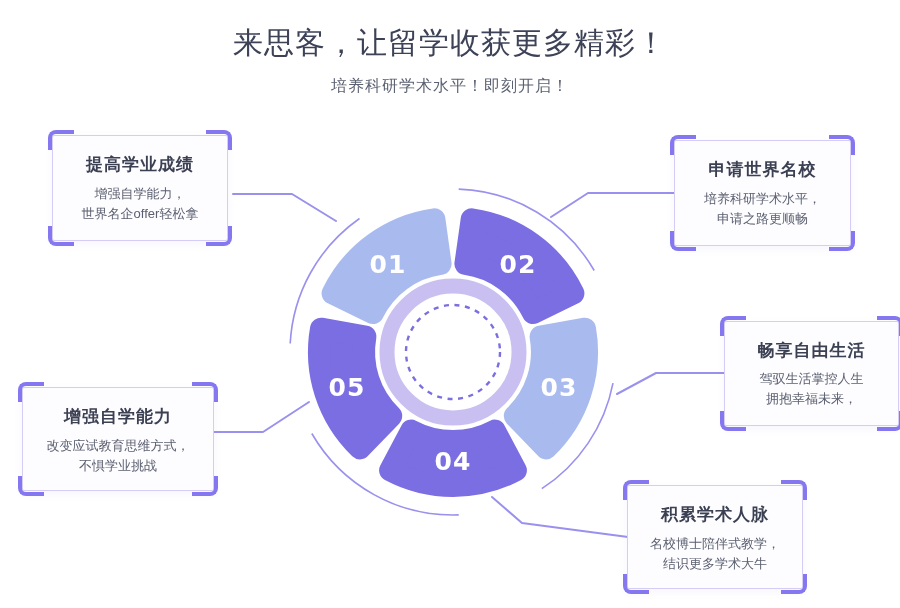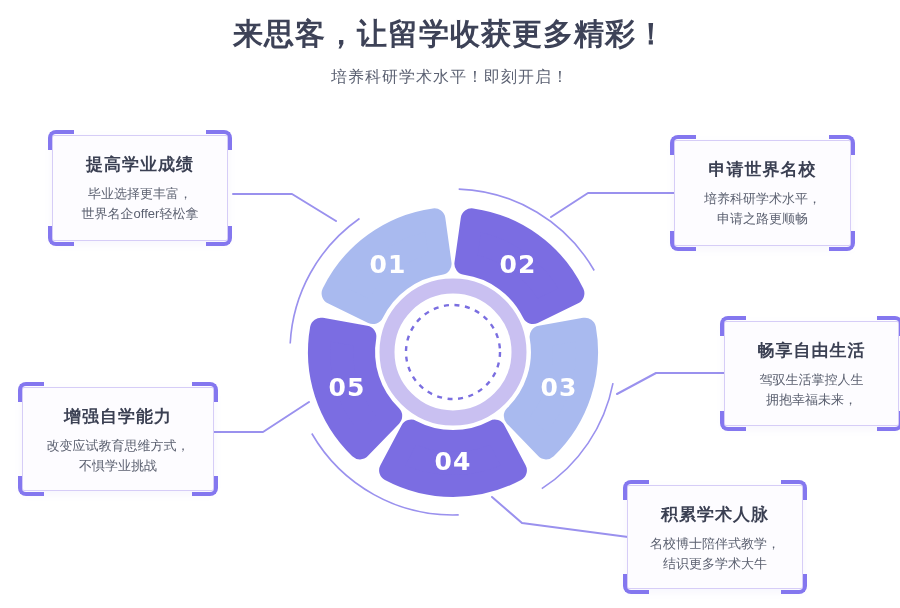--- a/index.html
+++ b/index.html
@@ -6,21 +6,21 @@
   body{
     width:900px;height:608px;position:relative;overflow:hidden;
     background:var(--page_bg,#ffffff);
     font-family:"Liberation Sans","DejaVu Sans",sans-serif;
   }
   .stage{position:absolute;inset:0;}
 
   
   .header{position:absolute;left:0;top:14px;width:900px;text-align:center;}
   .header h1{
-    margin:0;font-size:30px;font-weight:bold;letter-spacing:1px;
+    margin:9px;font-size:30px;font-weight:normal;letter-spacing:1px;
     color:var(--title_color,#3d4257);
   }
   .header p{
     margin:12px 0 0 0;font-size:16px;letter-spacing:1px;
     color:var(--subtitle_color,#5b6172);
   }
 
   
   .wheel-svg{position:absolute;left:0;top:0;width:900px;height:608px;}
   .petal{stroke-width:22;stroke-linejoin:round;}
@@ -53,21 +53,21 @@
     color:var(--card_body_color,#5b6070);
   }
   .bkt{position:absolute;width:22px;height:16px;border:0 solid var(--bracket_color,#8477ef);}
   .bkt.tl{left:-5px;top:-6px;border-left-width:4px;border-top-width:4px;border-top-left-radius:8px;}
   .bkt.tr{right:-5px;top:-6px;border-right-width:4px;border-top-width:4px;border-top-right-radius:8px;}
   .bkt.bl{left:-5px;bottom:-6px;border-left-width:4px;border-bottom-width:4px;border-bottom-left-radius:8px;}
   .bkt.br{right:-5px;bottom:-6px;border-right-width:4px;border-bottom-width:4px;border-bottom-right-radius:8px;}
 
   .card1{left:52px;top:135px;width:176px;height:106px;}
   .card2{left:674px;top:140px;width:177px;height:106px;}
-  .card3{left:724px;top:321px;width:175px;height:105px;}
+  .card3{left:724px;top:321px;width:175px;height:105px;font-family:Liberation Mono, monospace;}
   .card4{left:627px;top:485px;width:176px;height:104px;}
   .card5{left:9px;top:387px;width:192px;height:104px;margin-left:13px;}
 </style>
 </head>
 <body style="--page_bg: #ffffff; --title_color: #3d4257; --subtitle_color: #5b6172; --card_bg: #fdfcff; --card_border: #d6cdf7; --card_title_color: #3b4053; --card_body_color: #5b6070; --bracket_color: #8477ef;">
 
 <div class="stage">
 
   <div class="header">
     <h1>来思客，让留学收获更多精彩！</h1>
@@ -102,21 +102,21 @@
     <circle class="center-ring" cx="453" cy="352" r="66" stroke="#c9c0f1"></circle>
     <circle class="center-dash" cx="453" cy="352" r="47" stroke="#7a6ee0"></circle>
   </svg>
 
   <div class="card card1">
     <i class="bkt tl"></i>
     <i class="bkt tr"></i>
     <i class="bkt bl"></i>
     <i class="bkt br"></i>
     <div class="card-title">提高学业成绩</div>
-    <div class="card-line">毕业选择更丰富，</div>
+    <div class="card-line">增强自学能力，</div>
     <div class="card-line">世界名企offer轻松拿</div>
   </div>
 
   <div class="card card2">
     <i class="bkt tl"></i>
     <i class="bkt tr"></i>
     <i class="bkt bl"></i>
     <i class="bkt br"></i>
     <div class="card-title">申请世界名校</div>
     <div class="card-line">培养科研学术水平，</div>

